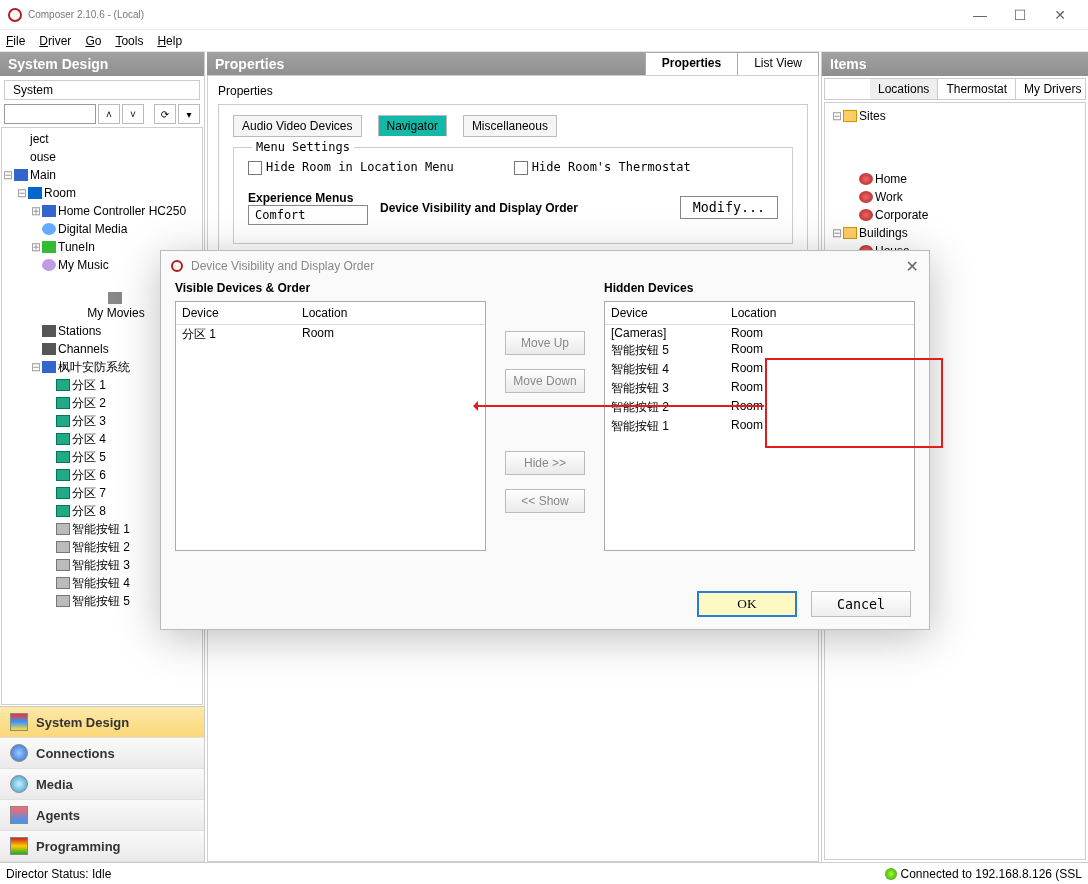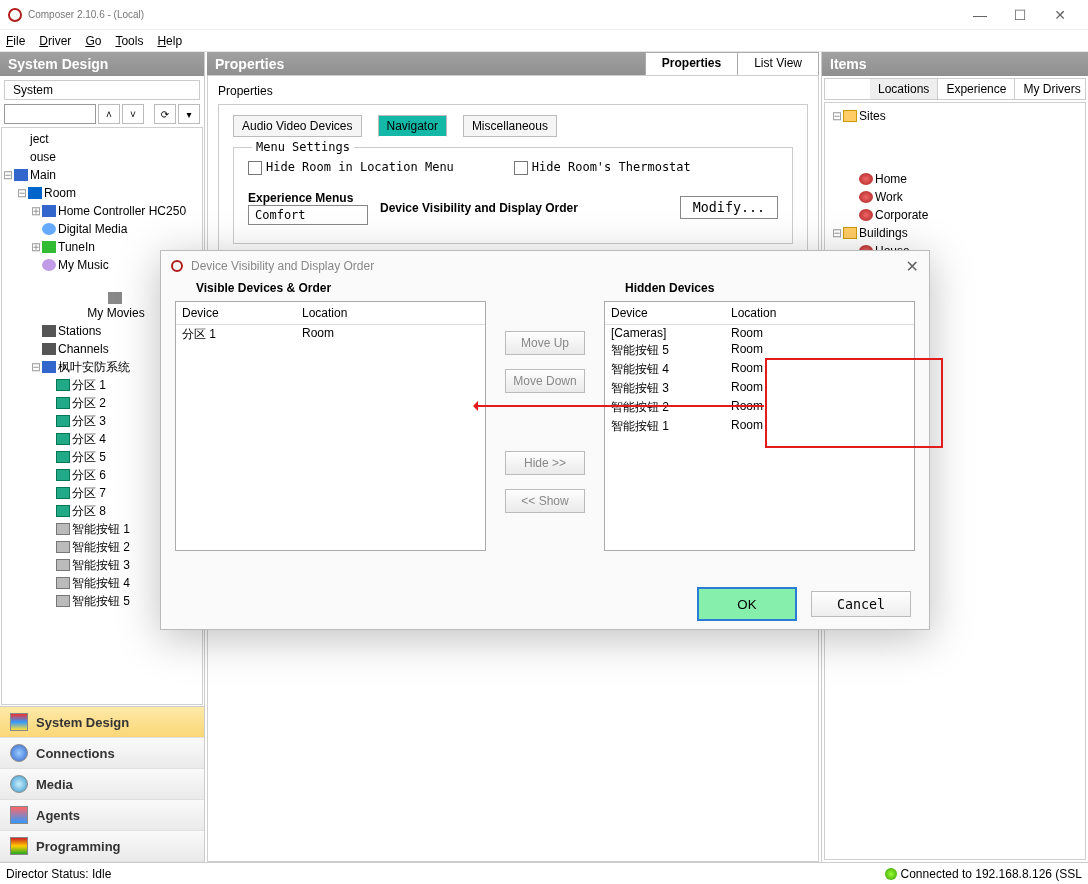--- a/index.html
+++ b/index.html
@@ -81,30 +81,30 @@
 .statusbar .dot { width: 12px; height: 12px; border-radius: 50%; background: radial-gradient(#9f3,#390); margin-right: 4px; margin-left: auto; }
 
 
 .dialog { position: absolute; left: 160px; top: 250px; width: 770px; height: 380px; background: #fafafa; border: 1px solid #bbb; box-shadow: 0 8px 40px rgba(0,0,0,.25); display: flex; flex-direction: column; }
 .dialog .dtitle { height: 30px; display: flex; align-items: center; padding: 0 10px; color: #888; font-size: 12px; }
 .dialog .dtitle .logo { width: 12px; height: 12px; border: 2px solid #b0201c; border-radius: 50%; margin-right: 8px; }
 .dialog .dtitle .spacer { flex: 1; }
 .dialog .dtitle .close { color:#666; font-size:16px; }
 .dialog .dbody { flex: 1; display: flex; padding: 0 14px; gap: 14px; }
 .dlist { flex: 1; }
-.dlist .caption { font-weight: bold; margin-bottom: 6px; font-size: 12px; margin-left: 21px; }
+.dlist .caption { font-weight: bold; margin-bottom: 6px; font-size: 12px; }
 .dlist .box { border: 1px solid #aaa; height: 250px; background: #fff; }
 .dlist .cols { display: flex; border-bottom: 1px solid #ddd; font-family:"SimSun",monospace; padding: 4px 6px; }
 .dlist .cols .c1 { width: 120px; }
 .dlist .row { display: flex; font-family:"SimSun",monospace; padding: 1px 6px; font-size:12px; }
 .dlist .row .c1 { width: 120px; }
 .dmid { width: 90px; display: flex; flex-direction: column; gap: 14px; padding-top: 50px; align-items: center; }
 .dbtn { width: 80px; height: 24px; border: 1px solid #bbb; background: linear-gradient(#fefefe,#eaeaea); color: #888; font-size: 12px; }
 .dlg-foot { height: 50px; display: flex; justify-content: flex-end; align-items: center; gap: 14px; padding: 0 18px; }
-.dlg-foot .ok { width: 100px; height: 34px; border: 2px solid #2a7dd4; background: #86efac; font-family:Liberation Sans, sans-serif; }
+.dlg-foot .ok { width: 100px; height: 26px; border: 2px solid #2a7dd4; background: #fef9c3; font-family:Liberation Serif, serif; }
 .dlg-foot .cancel { width: 100px; height: 26px; border: 1px solid #bbb; background: linear-gradient(#fefefe,#eee); font-family:"SimSun",monospace; }
 
 
 .anno-box { position: absolute; border: 2px solid #e31b1b; pointer-events:none; }
 .anno-arrow { position: absolute; height: 2px; background: #e31b1b; pointer-events:none; }
 .anno-arrow::before { content:""; position:absolute; left:-8px; top:-4px; border:5px solid transparent; border-right-color:#e31b1b; }
 </style>
 </head>
 <body>
 
@@ -321,21 +321,21 @@
           </div>
         </div>
       </div>
     </div>
   </div>
 
   <div class="rightcol">
     <div class="panel-hdr">Items</div>
     <div class="right-tabs">
       <div class="rtab active">Locations</div>
-      <div class="rtab">Experience</div>
+      <div class="rtab">Thermostat</div>
       <div class="rtab">My Drivers</div>
       <div class="rtab">Search</div>
     </div>
     <div class="right-tree" id="right-tree">
         <div class="tree-row" style="padding-left: 4px;">
           <span class="tree-ind">⊟</span>
           <span class="tree-icon ico-folder"></span>
           <span>Sites</span>
         </div>
         <div class="tree-row" style="padding-left: 20px; margin-top: 45px;">

